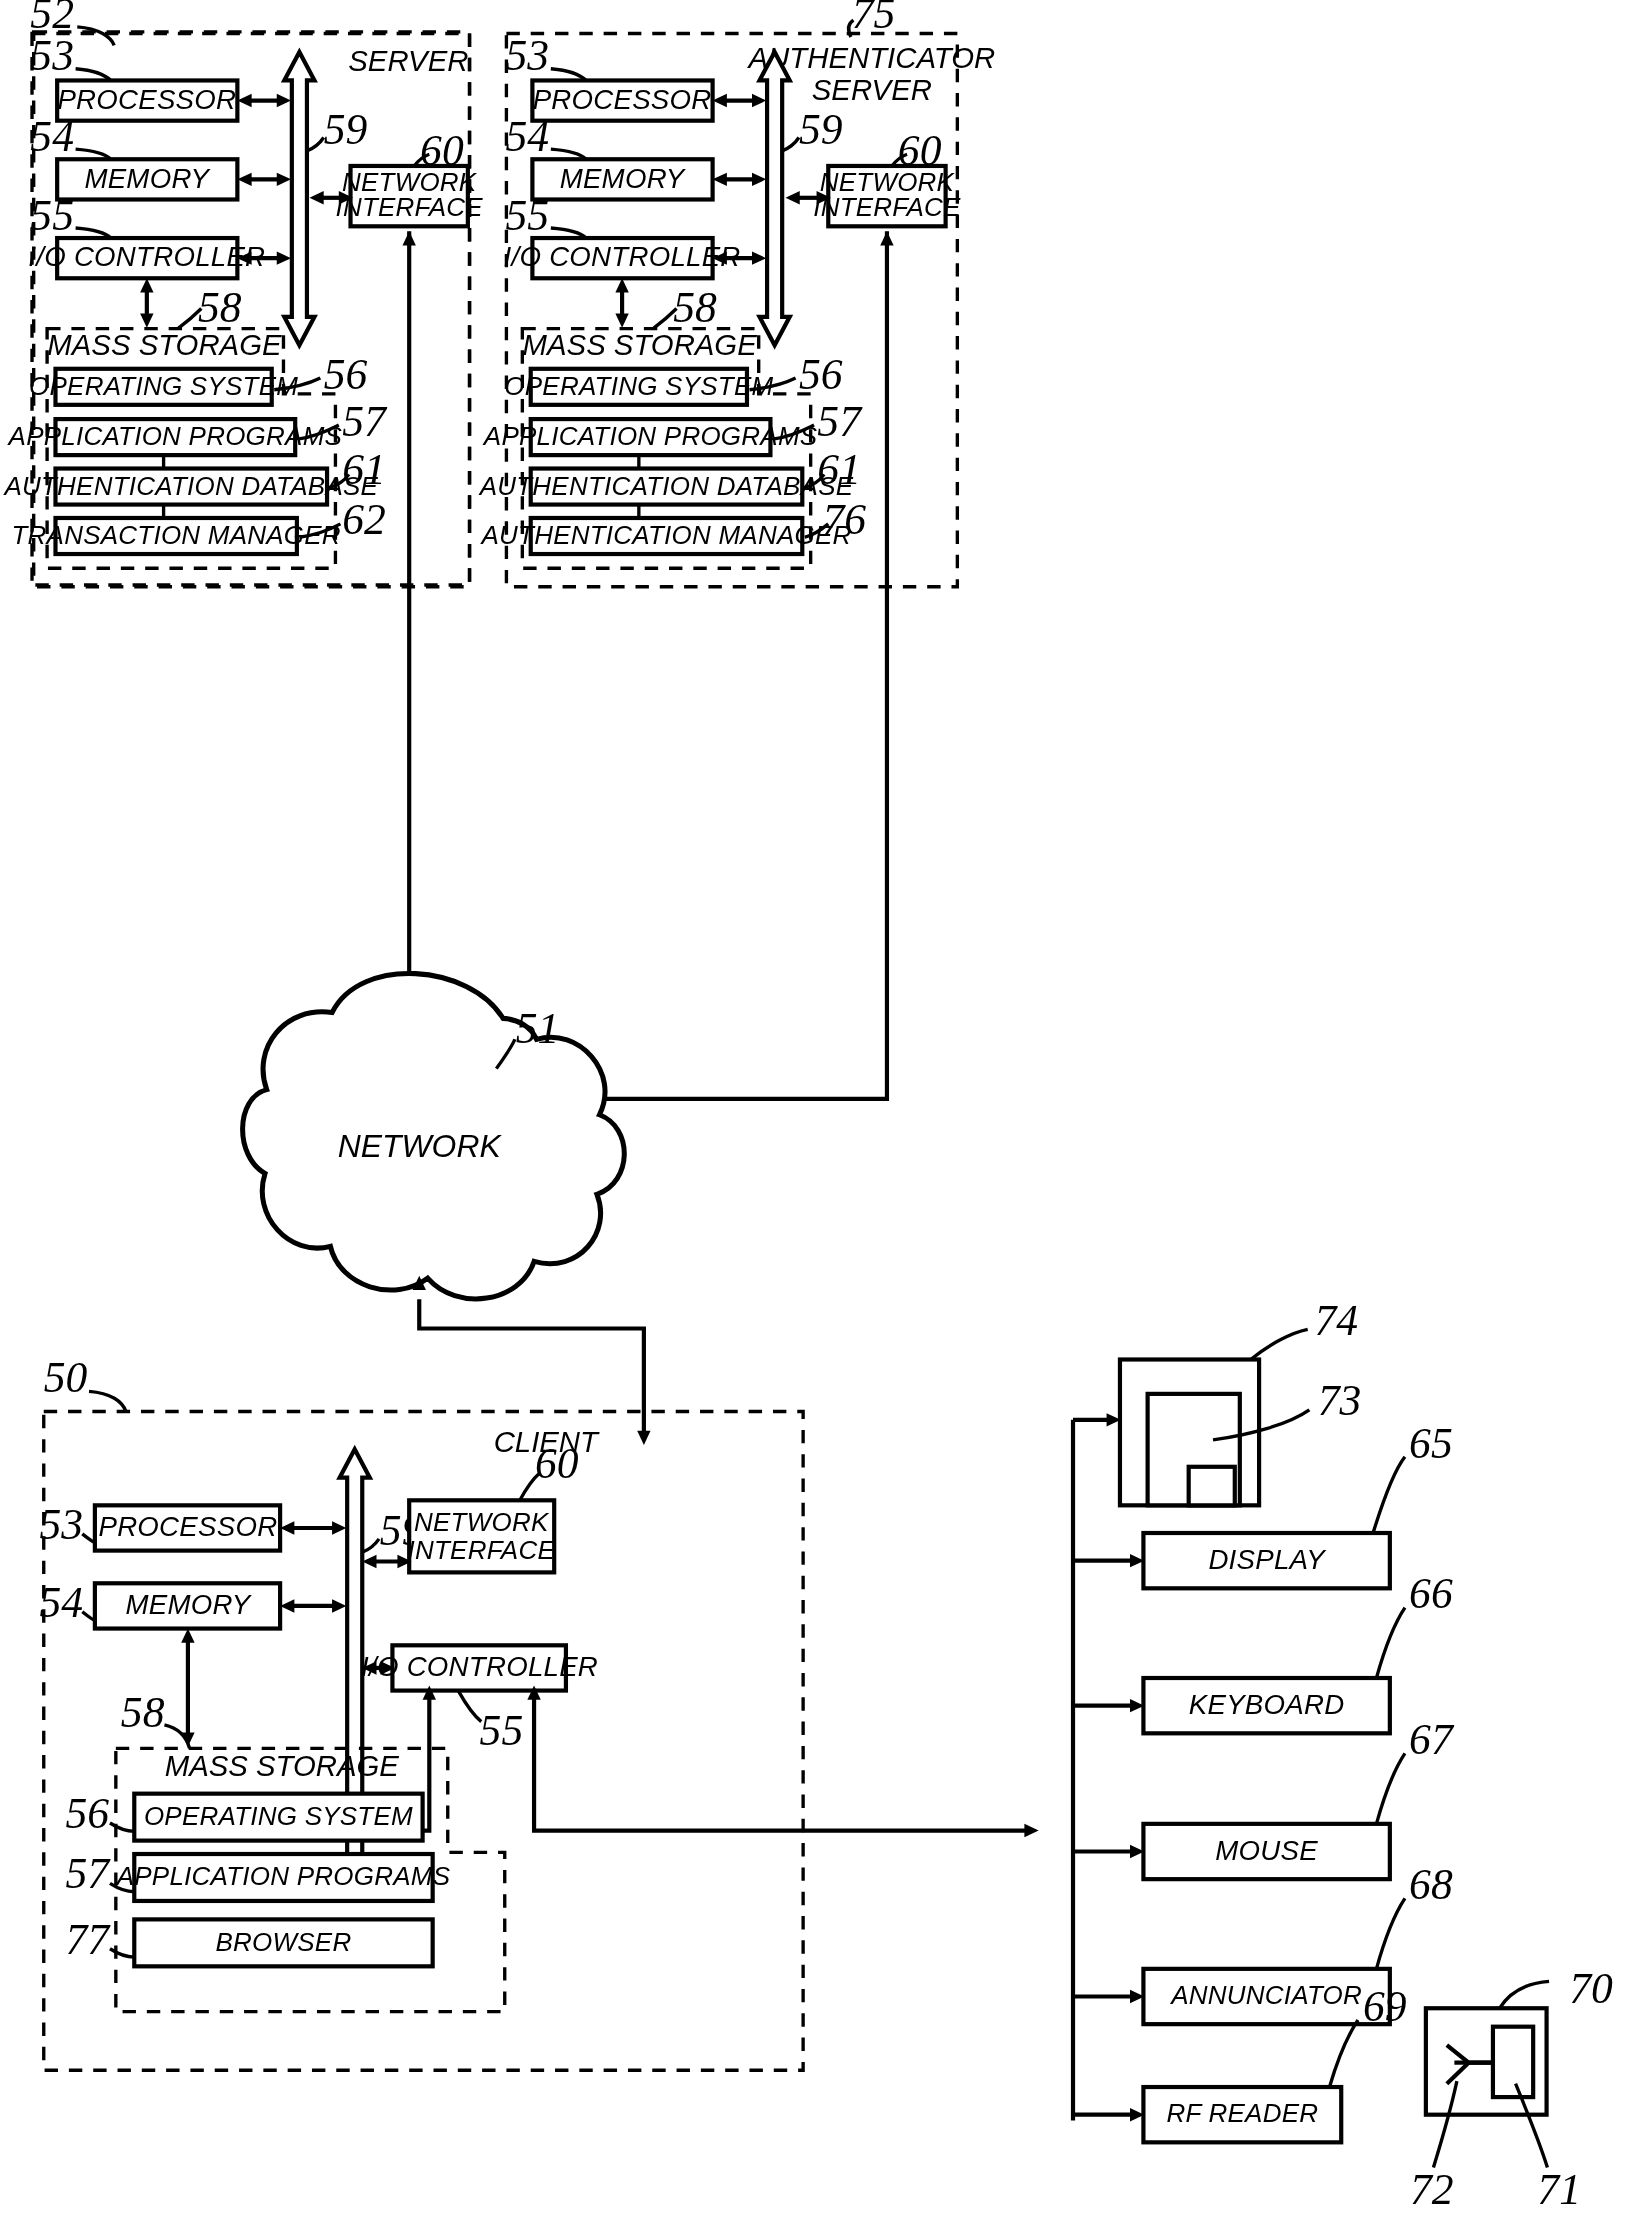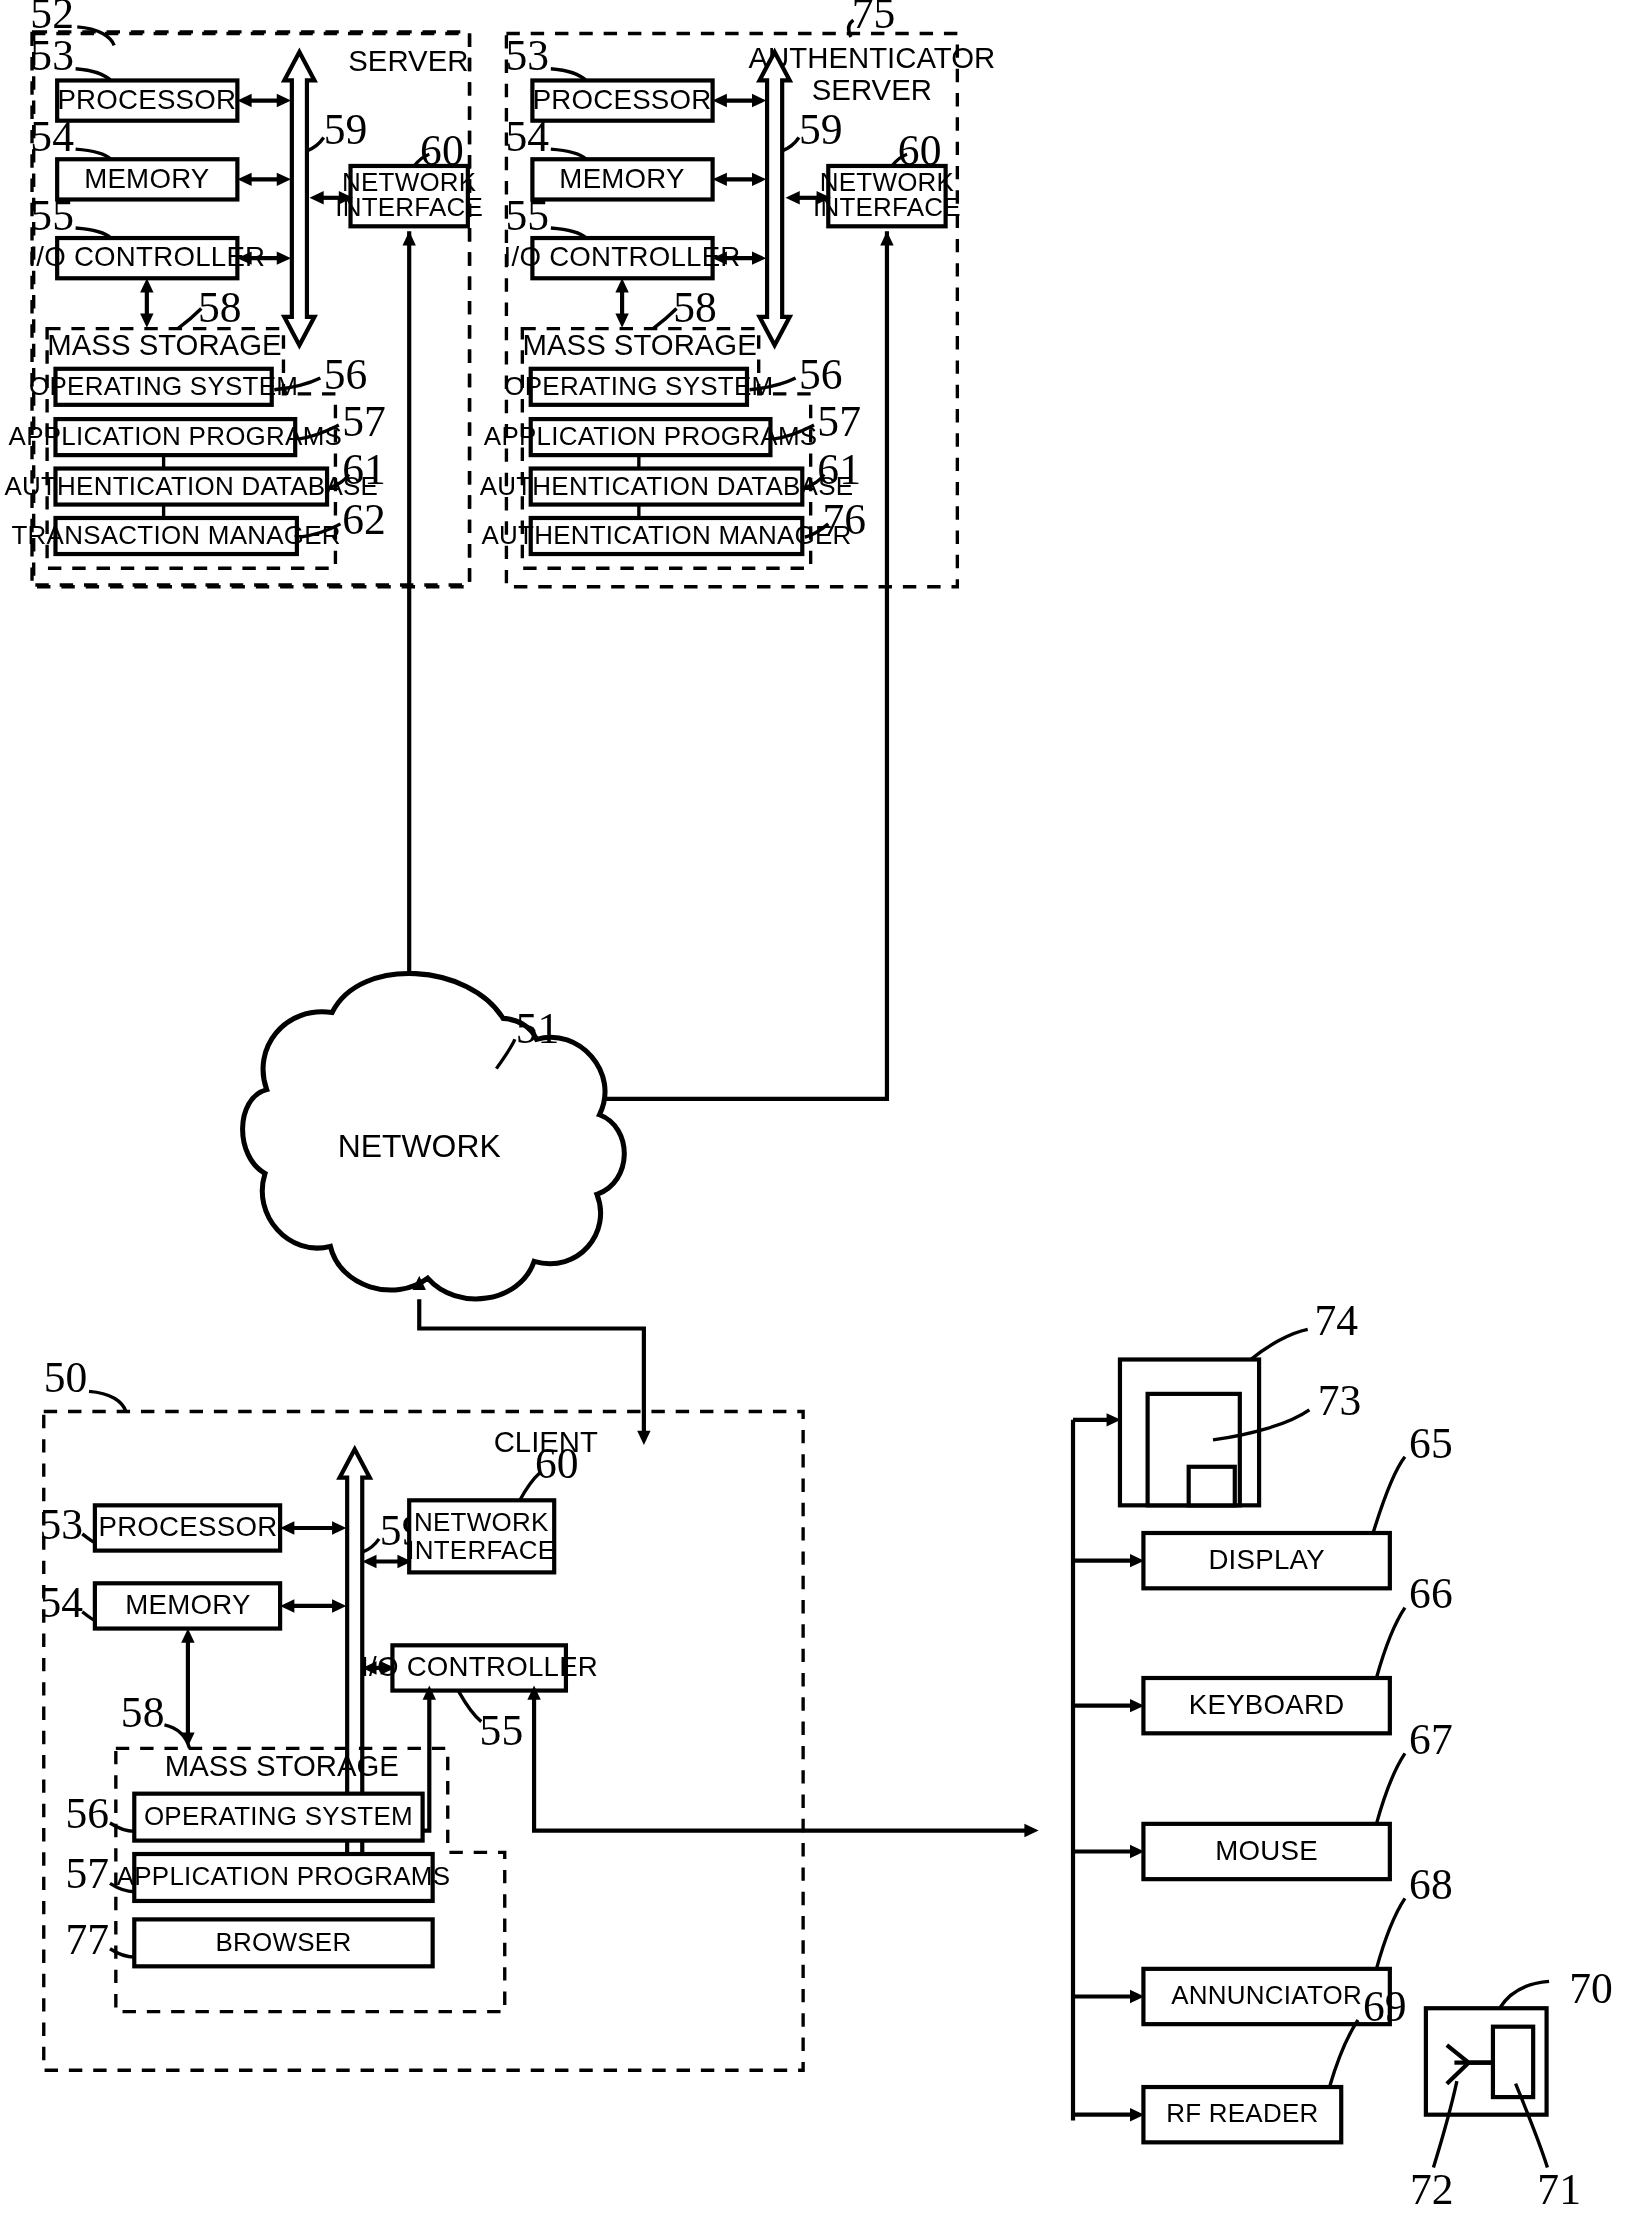--- a/index.html
+++ b/index.html
@@ -1,17 +1,17 @@
 <!DOCTYPE html>
 <html style="font-size:13.4px"><head>
 <meta charset="utf-8">
 <style>
   html,body{margin:0;padding:0;background:#fff;}
   body{width:1649px;height:2227px;overflow:hidden;font-family:"Liberation Sans",sans-serif;}
-  #stage{position:relative;width:1649px;height:2227px;background:#fff;}
+  #stage{position:relative;width:1649px;height:2227px;background:#fff;font-style:italic;}
   svg{display:block;}
   .bx{fill:#fff;stroke:#000;stroke-width:5;}
   .dash{fill:none;stroke:#000;stroke-width:4;stroke-dasharray:16 13;}
   .ln{fill:none;stroke:#000;stroke-width:5;}
   .lnthin{fill:none;stroke:#000;stroke-width:4;}
   .hollow{fill:#fff;stroke:#000;stroke-width:5;stroke-linejoin:miter;}
   .cloud{fill:#fff;stroke:#000;stroke-width:6;}
   .lbl{font-family:"Liberation Sans",sans-serif;font-size:33px;letter-spacing:.3px;
        text-anchor:middle;dominant-baseline:middle;fill:#000;}
   .lbl.sm{font-size:31px;}

